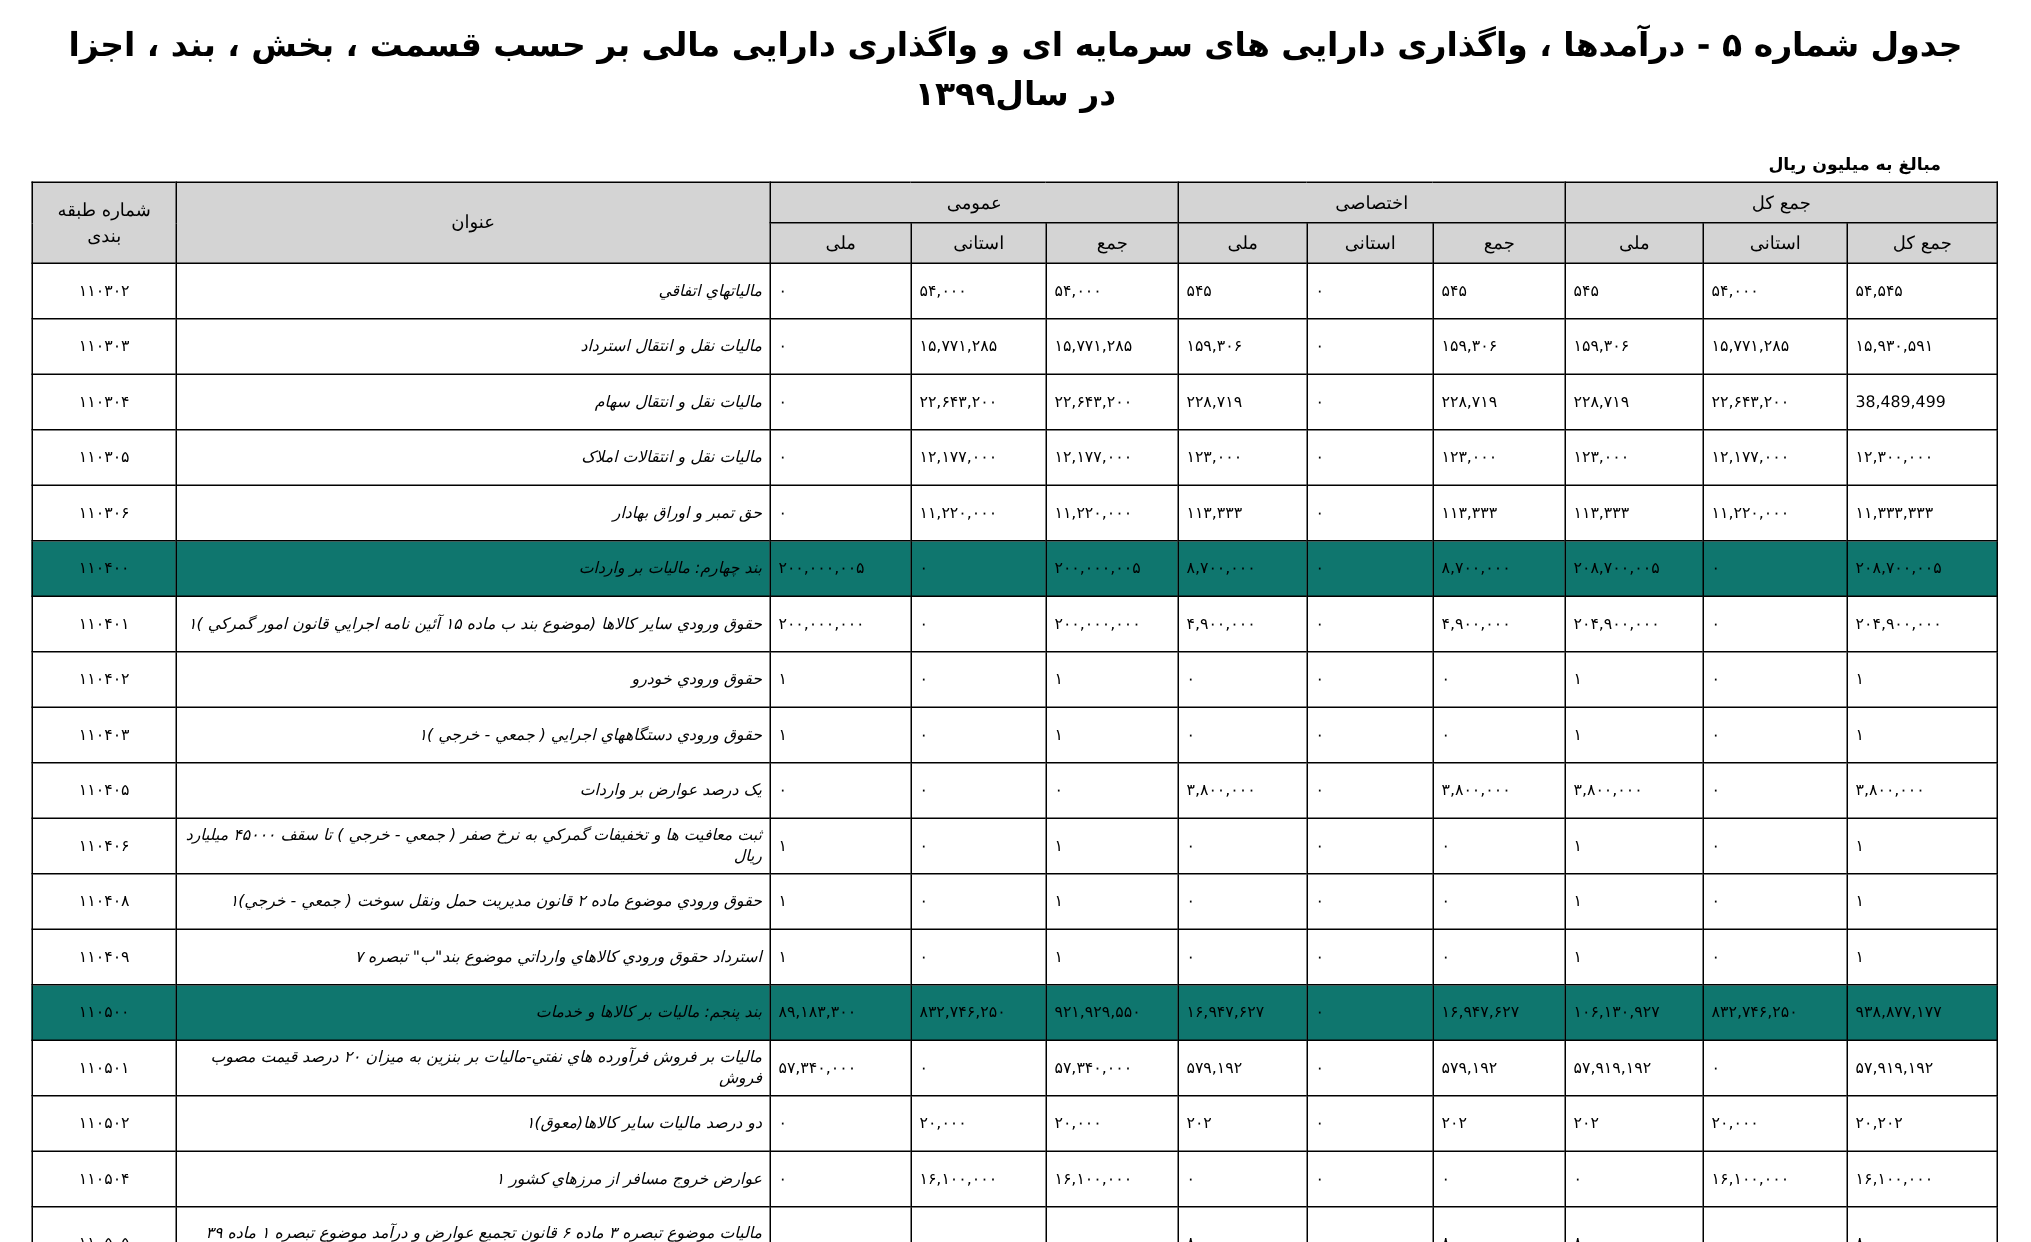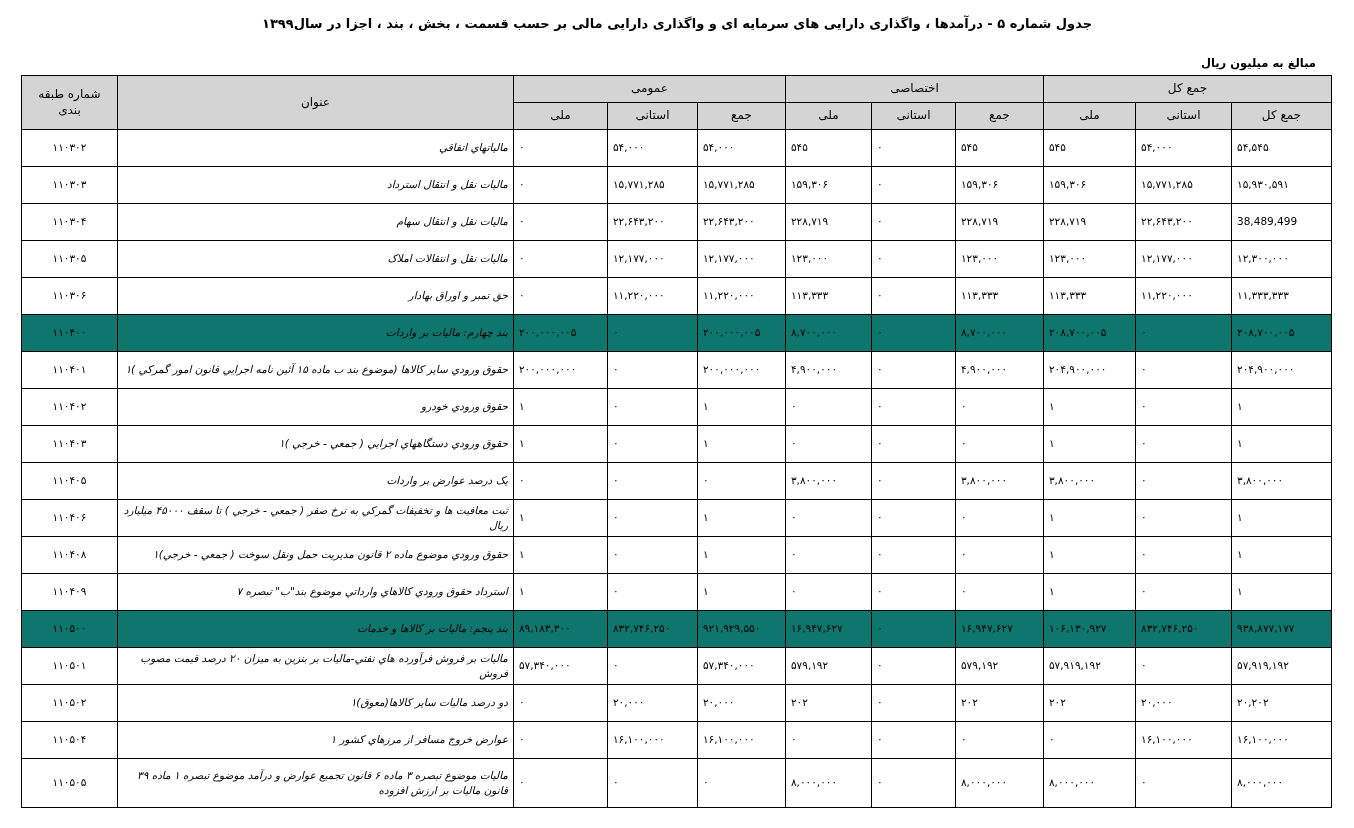--- a/index.html
+++ b/index.html
@@ -15,30 +15,30 @@
     overflow: hidden;
   }
   .page {
     position: relative;
     width: 1354px;
     height: 828px;
     box-sizing: border-box;
   }
   .doc-title {
     text-align: center;
-    font-size: 13px;
+    font-size: 22px;
     font-weight: bold;
     padding: 14px 40px 0 40px;
     line-height: 1.5;
     letter-spacing: 0px;
   }
   .units-label {
     font-size: 11.5px;
     font-weight: bold;
-    padding: 22px 38px 5px 0;
+    padding: 22px 60px 5px 0;
   }
   .table-wrap {
     padding: 0 22px 0 22px;
   }
   table.fin {
     border-collapse: collapse;
     width: 1310px;
     table-layout: fixed;
     direction: rtl;
   }

